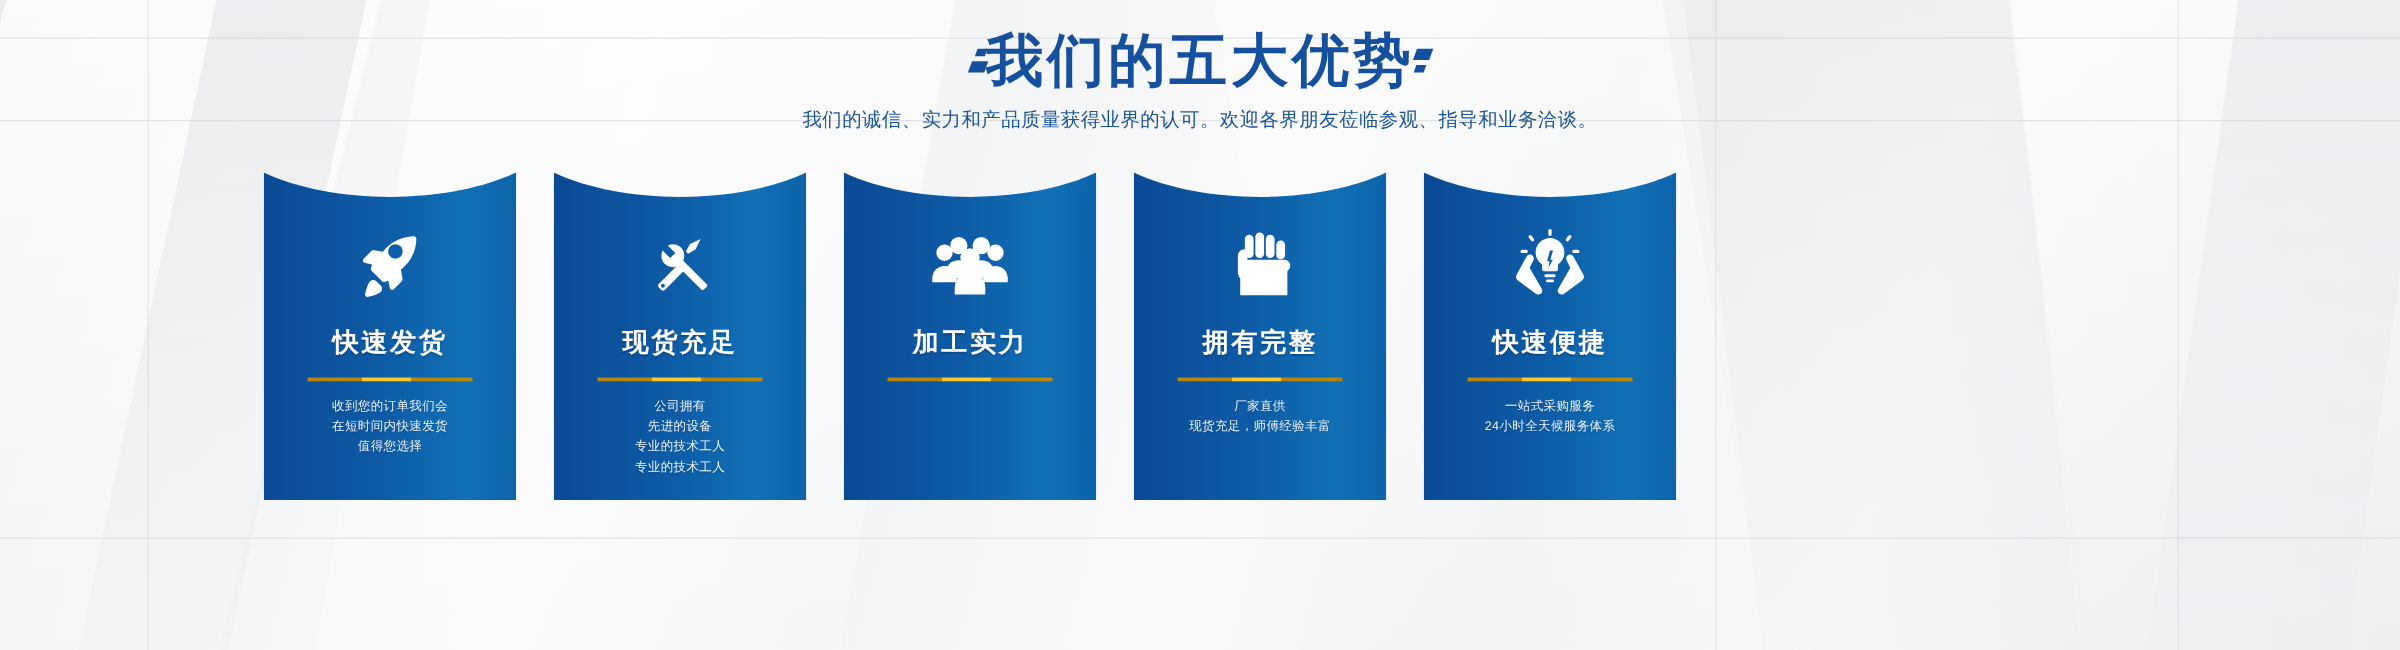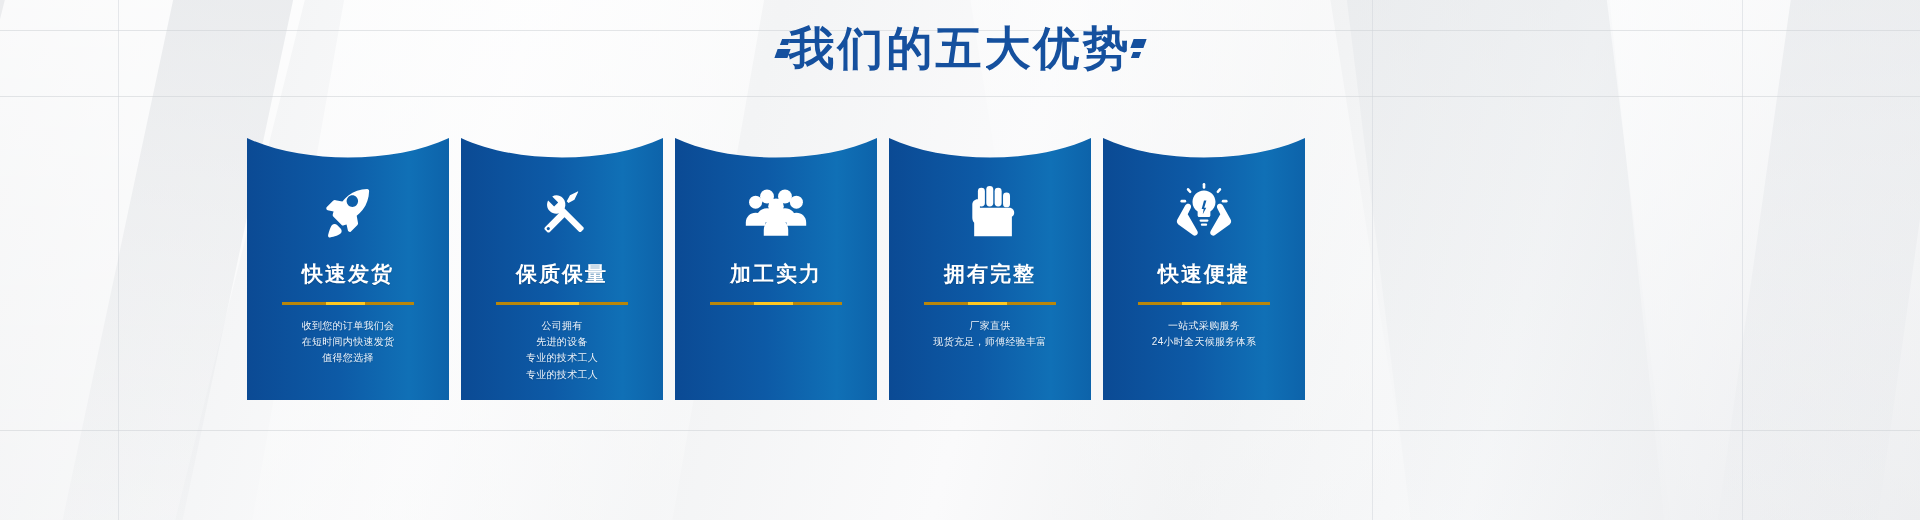--- a/index.html
+++ b/index.html
@@ -63,21 +63,21 @@
   .deco .d.small{width:8px;height:6px;}
   .deco.left{align-items:flex-end;}
   .deco.right{align-items:flex-start;}
   #subtitle{
     margin-top:8px;font-size:15.5px;color:#1a5596;letter-spacing:.4px;white-space:nowrap;
   }
 
   
   #cards{
     position:absolute;left:0;top:138px;width:1552px;
-    display:flex;justify-content:center;gap:12px;
+    display:flex;justify-content:center;gap:30px;
   }
   .card{
     position:relative;width:202px;height:262px;
     overflow:visible;
   }
   .card-shape{
     position:absolute;inset:0;
     width:202px;height:262px;
   }
   .card-inner{
@@ -129,20 +129,21 @@
       <span class="deco left">
         <span class="d small"></span>
           <span class="d"></span>
       </span>
       <span id="main-title">我们的五大优势</span>
       <span class="deco right">
         <span class="d"></span>
           <span class="d small"></span>
       </span>
     </div>
+    <div id="subtitle">我们的诚信、实力和产品质量获得业界的认可。欢迎各界朋友莅临参观、指导和业务洽谈。</div>
   </div>
 
   <div id="cards">
 
     <div class="card">
       <svg class="card-shape" viewBox="0 0 202 262" preserveAspectRatio="none">
         <defs>
           <linearGradient id="g1" x1="0" y1="0" x2="1" y2="0">
             <stop offset="0%" stop-color="#0b4a94"></stop>
               <stop offset="45%" stop-color="#0d5aa6"></stop>
@@ -183,21 +184,21 @@
       </svg>
       <div class="card-inner">
         <div class="icon-wrap">
           <svg width="58" height="58" viewBox="0 0 64 64" fill="#fff">
             <path d="M55.6 48.9L34.9 28.2c1.6-3.9 1-8.5-2-11.6-3.2-3.2-7.9-3.8-11.7-1.8l6.6 6.6-4.5 4.5-6.6-6.6c-2 3.8-1.4 8.5 1.8 11.7 3 3 7.7 3.7 11.6 2l20.7 20.7c.6.6 1.7.6 2.3 0l2.5-2.5c.6-.6.6-1.7 0-2.3z"></path>
             <path d="M13.2 48.7c-.8.8-.8 2.2 0 3l2.4 2.4c.8.8 2.2.8 3 0l17-17-5.4-5.4-17 17z"></path>
             <path d="M49.3 9.4l-8.5 4.1-3.6 6.6 1.9 1.9 6.6-3.6 4.1-8.5c.3-.6-.4-1.2-.5-.5z"></path>
             <circle cx="16.9" cy="50.3" r="1.7" fill="#0d5aa6"></circle>
           </svg>
         </div>
-        <div class="card-title">保质保量</div>
+        <div class="card-title">现货充足</div>
         <div class="divider"></div>
         <div class="card-body">
           <div>公司拥有</div>
           <div>先进的设备</div>
           <div>专业的技术工人</div>
           <div>专业的技术工人</div>
         </div>
       </div>
     </div>
 

